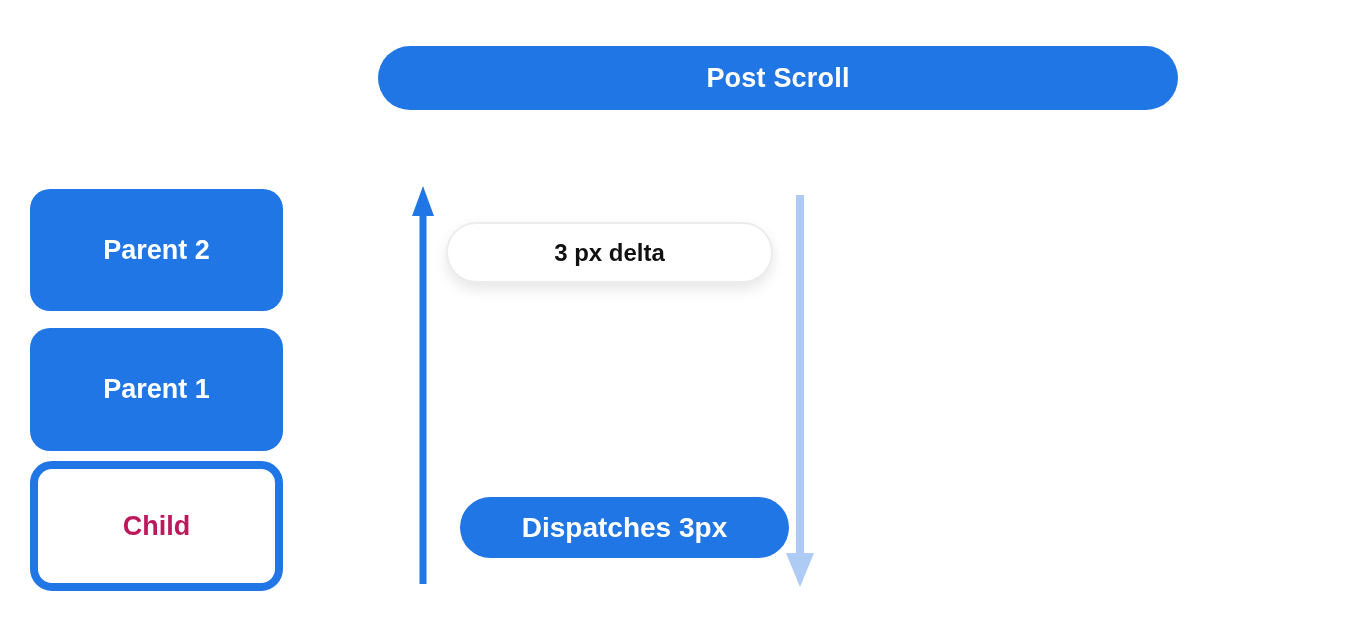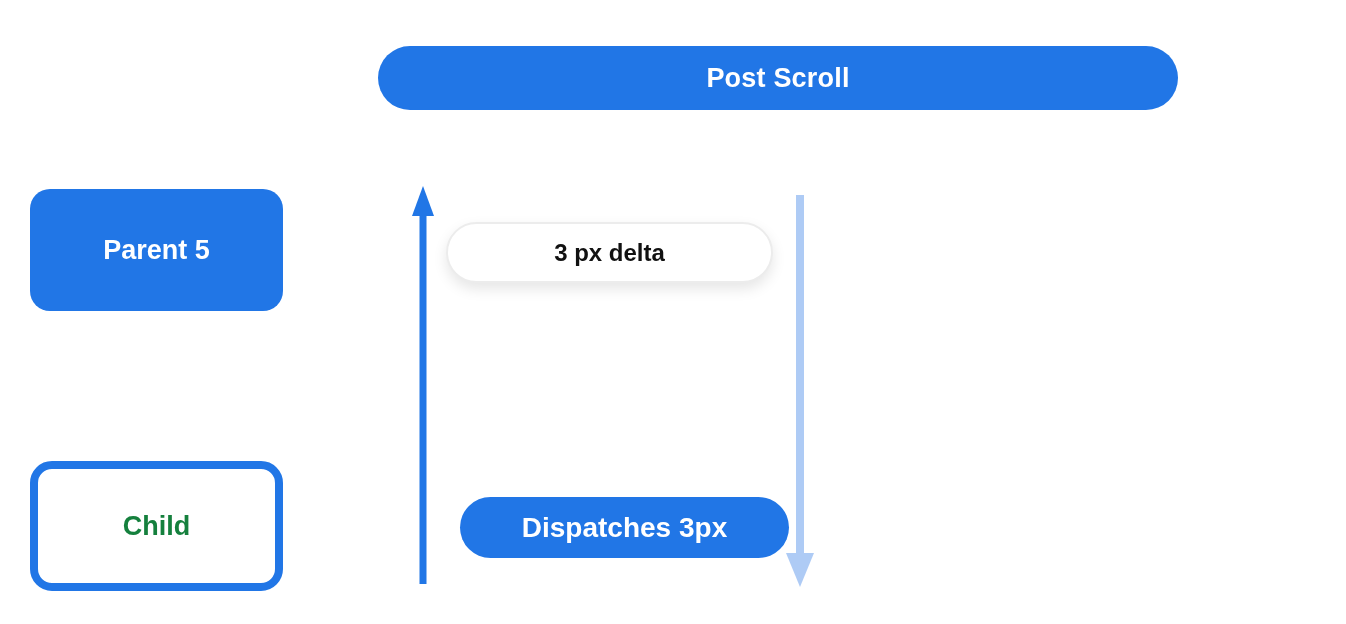--- a/index.html
+++ b/index.html
@@ -45,21 +45,21 @@
     color: #ffffff;
     font-weight: 700;
   }
   .node-parent2 { top: 189px; height: 122px; }
   .node-parent1 { top: 328px; height: 123px; }
   .node-child {
     top: 461px; height: 130px;
     background: #ffffff;
     border: 8px solid #2176e6;
     border-radius: 22px;
-    color: #15803d;
+    color: #be185d;
     font-weight: 600;
   }
   
   .delta-pill {
     left: 446px; top: 222px;
     width: 327px; height: 61px;
     background: #ffffff;
     border: 2px solid #ececec;
     border-radius: 32px;
     box-shadow: 0 6px 14px rgba(0,0,0,0.10);
@@ -86,23 +86,26 @@
 </head>
 <body>
 
 <div class="canvas">
 
   <div class="pill header-pill">
     <span>Post Scroll</span>
   </div>
 
   <div class="box node node-filled node-parent2">
-    <span>Parent 5</span>
+    <span>Parent 2</span>
   </div>
 
+  <div class="box node node-filled node-parent1">
+    <span>Parent 1</span>
+  </div>
 
   <div class="box node node-child">
     <span>Child</span>
   </div>
 
   <svg class="arrow-svg up-arrow" width="30" height="400" viewBox="0 0 30 400" aria-hidden="true">
     <rect x="11.5" y="26" width="7" height="372" fill="#2176e6"></rect>
     <polygon points="15,0 4,30 26,30" fill="#2176e6"></polygon>
   </svg>
 

